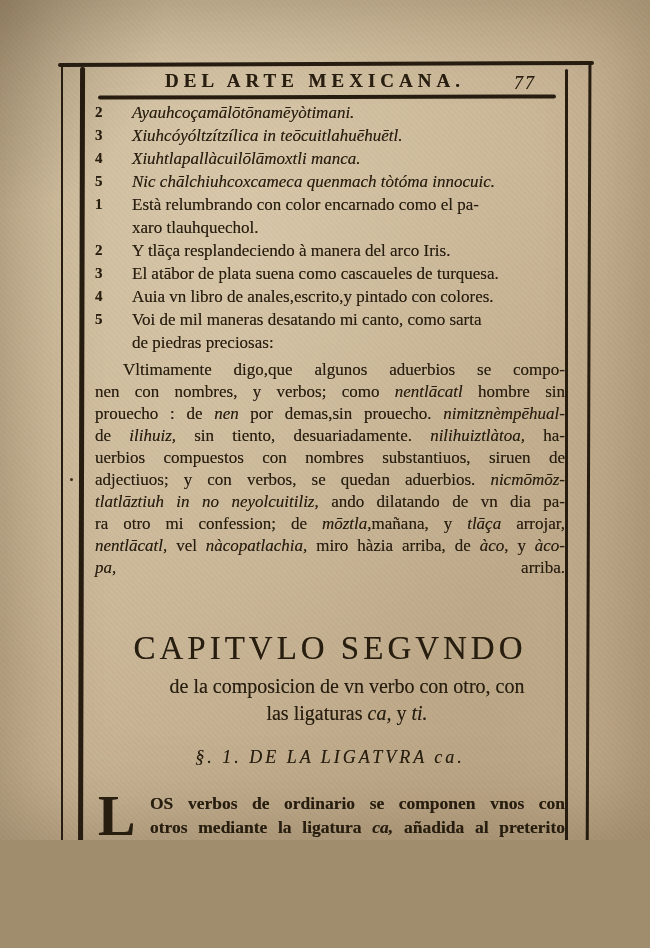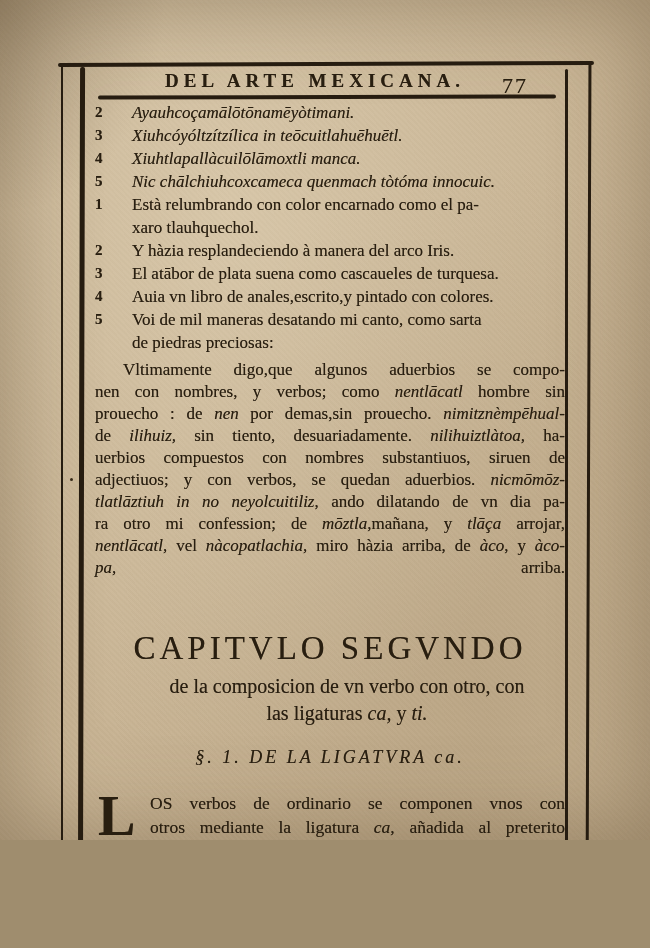--- a/index.html
+++ b/index.html
@@ -22,21 +22,21 @@
   .left-inner{left:79px;top:67px;width:5px;height:822px;transform:rotate(.15deg);}
   .right-inner{left:565px;top:69px;width:3px;height:820px;}
   .right-outer{left:587px;top:63px;width:3px;height:840px;transform:rotate(.2deg);}
   .bottom-border{left:59px;top:882px;width:536px;height:4px;transform:rotate(1.1deg);}
   .head-rule{left:98px;top:95px;width:458px;height:4px;transform:rotate(-.15deg);}
   .foot-rule{left:95px;top:848px;width:470px;height:3px;transform:rotate(1deg);}
   .speck{position:absolute;background:#362a18;border-radius:50%;}
   
   .running-head{position:absolute;left:95px;top:70px;width:440px;text-align:center;
     font-weight:bold;font-size:19px;letter-spacing:5px;white-space:nowrap;}
-  .pagenum{position:absolute;left:502px;top:73px;font-size:22px;letter-spacing:2px;}
+  .pagenum{position:absolute;left:514px;top:73px;font-style:italic;font-size:18px;letter-spacing:2px;}
   
   .verses{position:absolute;left:95px;top:101px;width:470px;}
   .verse-row{display:flex;align-items:flex-start;}
   .verse-num{width:37px;flex:0 0 37px;font-size:15px;font-weight:bold;padding-top:3px;}
   .verse-lines{flex:1;}
   .verse-lines .tline{font-size:17px;line-height:23px;white-space:nowrap;}
   
   .paragraph{position:absolute;left:95px;top:359px;width:470px;}
   .paragraph .tline{font-size:17px;line-height:22px;text-align:justify;text-align-last:justify;}
   .paragraph .tline:first-child{padding-left:28px;}
@@ -45,21 +45,21 @@
   
   .chapter-title{position:absolute;left:90px;top:630px;width:480px;text-align:center;
     font-size:33px;letter-spacing:4px;white-space:nowrap;}
   .chapter-sub{position:absolute;left:112px;top:673px;width:470px;text-align:center;}
   .chapter-sub .tline{font-size:20px;line-height:27px;}
   .section-heading{position:absolute;left:95px;top:747px;width:470px;text-align:center;
     font-style:italic;font-size:18px;letter-spacing:3px;white-space:nowrap;}
   
   .opening{position:absolute;left:95px;top:791px;width:470px;}
   .dropcap{position:absolute;left:3px;top:2px;font-size:56px;line-height:46px;font-weight:bold;}
-  .opening-lines{margin-left:55px;}
+  .opening-lines{margin-left:55px;font-weight:bold;}
   .opening-lines .tline{font-size:17.5px;line-height:24px;text-align:justify;text-align-last:justify;}
   
   .signature{position:absolute;left:376px;top:854px;font-size:20px;letter-spacing:1px;}
   .catchword{position:absolute;left:532px;top:864px;font-size:17px;}
   
   .stage *{text-shadow:0 0 .5px rgba(32,22,10,.55);}
 </style>
 </head>
 <body>
 
@@ -104,21 +104,21 @@
       <div class="verse-row">
         <span class="verse-num">1</span>
         <div class="verse-lines">
           <div class="tline ro">Està relumbrando con color encarnado como el pa-</div>
           <div class="tline ro">xaro tlauhquechol.</div>
         </div>
       </div>
       <div class="verse-row">
         <span class="verse-num">2</span>
         <div class="verse-lines">
-          <div class="tline ro">Y hàzia resplandeciendo à manera del arco Iris.</div>
+          <div class="tline ro">Y tlāça resplandeciendo à manera del arco Iris.</div>
         </div>
       </div>
       <div class="verse-row">
         <span class="verse-num">3</span>
         <div class="verse-lines">
           <div class="tline ro">El atābor de plata suena como cascaueles de turquesa.</div>
         </div>
       </div>
       <div class="verse-row">
         <span class="verse-num">4</span>

